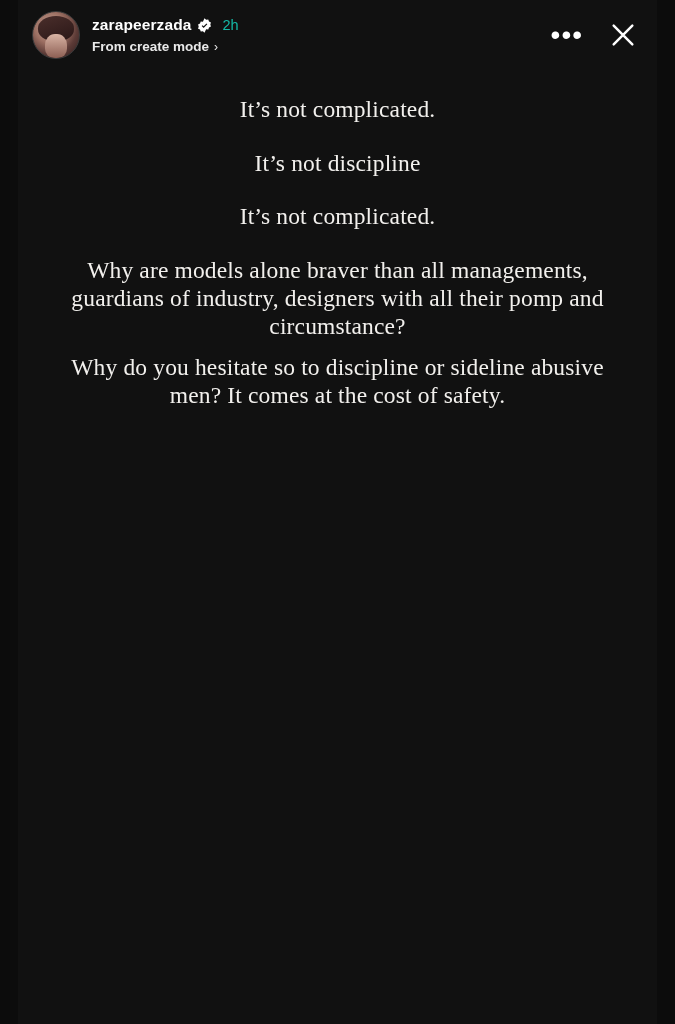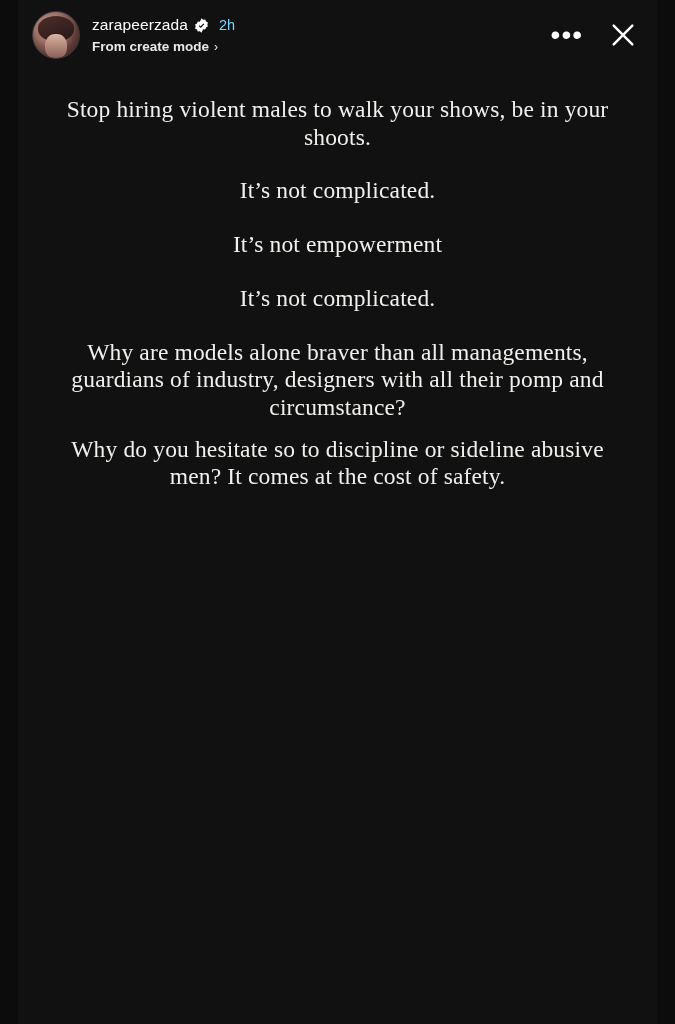--- a/index.html
+++ b/index.html
@@ -82,32 +82,32 @@
     min-width: 0;
   }
   .line-1 {
     display: flex;
     align-items: center;
     gap: 6px;
   }
   .username {
     color: #ffffff;
     font-size: 15.5px;
-    font-weight: 400;
+    font-weight: 700;
     letter-spacing: .1px;
     white-space: nowrap;
   }
   .verified {
     width: 15px;
     height: 15px;
     flex: 0 0 auto;
     display: inline-block;
   }
   .timestamp {
-    color: #7dd3fc;
+    color: #14b8a6;
     font-size: 14.5px;
     margin-left: 4px;
     white-space: nowrap;
   }
   .line-2 {
     display: flex;
     align-items: center;
     gap: 5px;
   }
   .createmode {
@@ -197,22 +197,21 @@
         <span class="dots">•••</span>
         <span class="close">
           <svg viewBox="0 0 24 24" width="28" height="28" aria-hidden="true">
             <path d="M4 4 L20 20 M20 4 L4 20" stroke="#ffffff" stroke-width="2.1" stroke-linecap="round" fill="none"></path>
           </svg>
         </span>
       </div>
     </div>
 
     <div class="content">
-      <p class="para">Stop hiring violent males to walk your shows, be in your shoots.</p>
       <p class="para">It’s not complicated.</p>
-      <p class="para">It’s not empowerment</p>
+      <p class="para">It’s not discipline</p>
       <p class="para">It’s not complicated.</p>
       <p class="para tight">Why are models alone braver than all managements, guardians of industry, designers with all their pomp and circumstance?</p>
       <p class="para">Why do you hesitate so to discipline or sideline abusive men? It comes at the cost of safety.</p>
     </div>
 
   </div>
 </div>
 
 </body></html>

